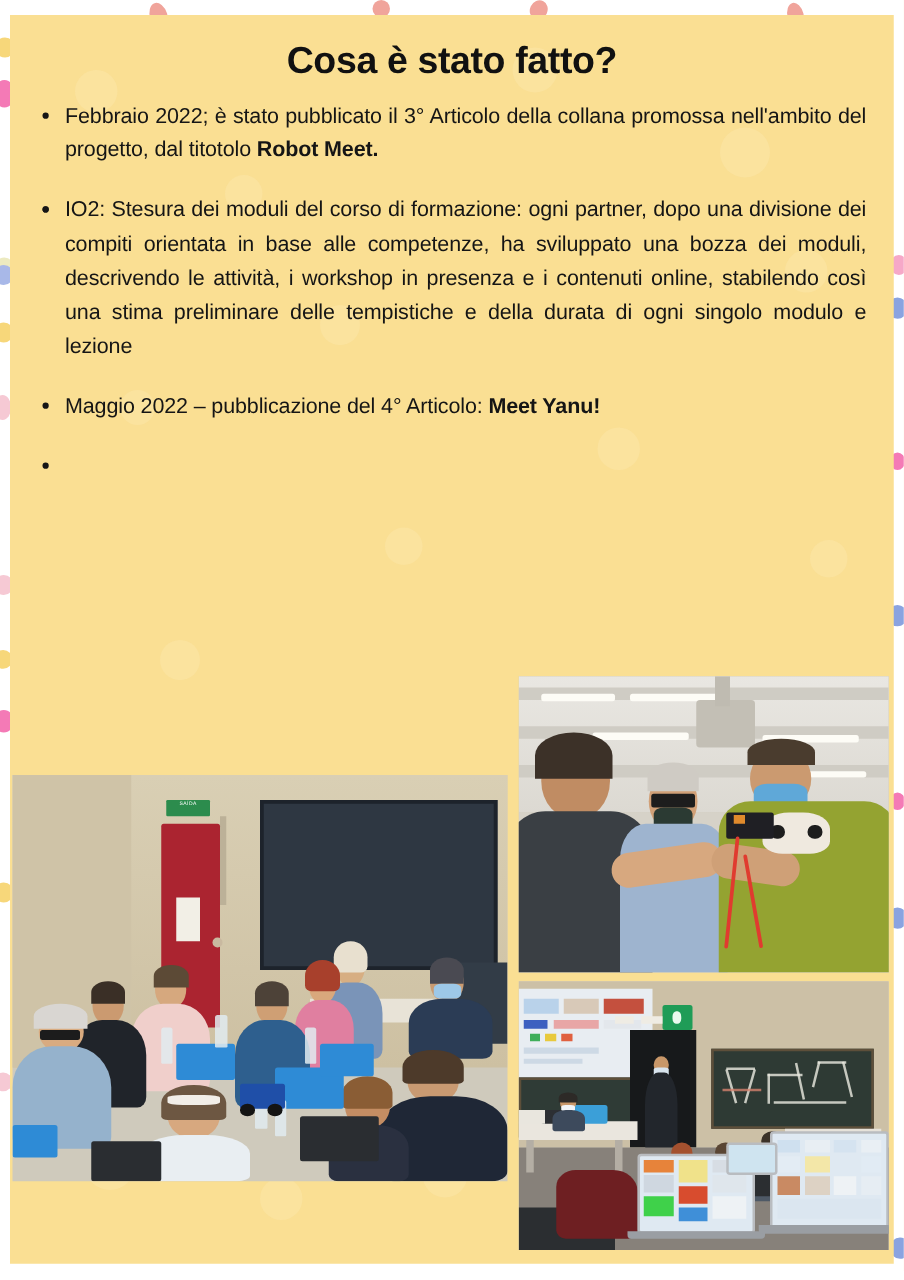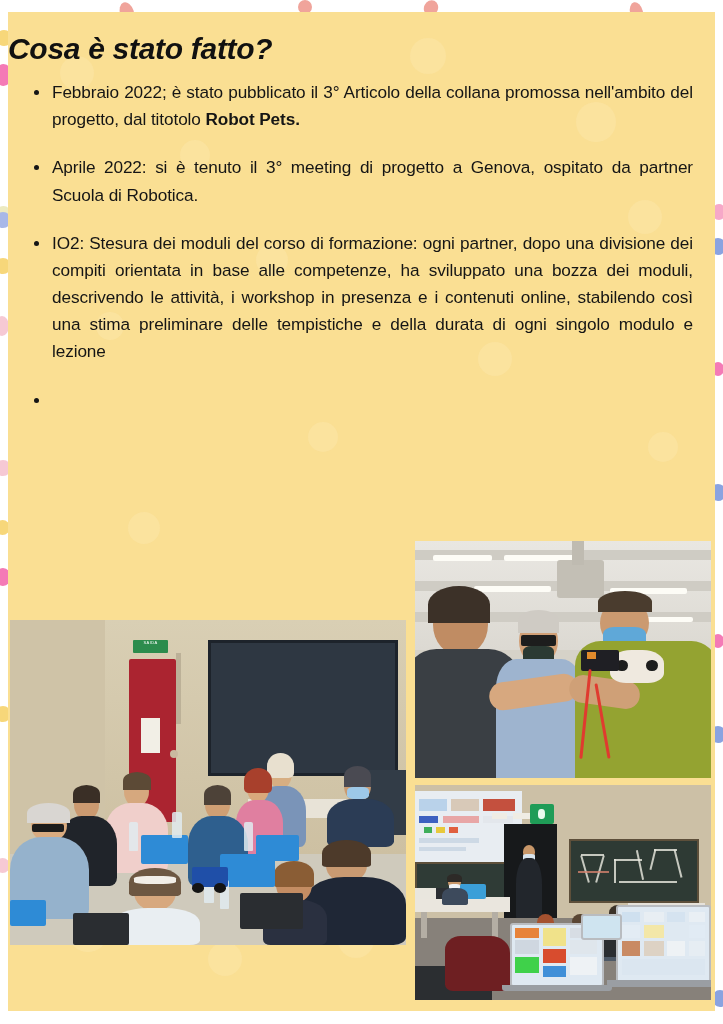--- a/index.html
+++ b/index.html
@@ -46,29 +46,28 @@
     opacity: .55;
   }
 
   .panel-inner {
     position: relative;
     z-index: 3;
     height: 100%;
   }
 
   .title {
-    text-align: left;
+    text-align: center;
     font-size: 30px;
     font-weight: bold;
     color: #111111;
     letter-spacing: -0.3px;
     margin: 20px 0 0 0;
     padding: 0;
     line-height: 1.1;
-    font-style: italic;
   }
 
   .bullets {
     list-style: none;
     margin: 0;
     padding: 14px 22px 0 24px;
   }
   .bullet {
     position: relative;
     padding-left: 20px;
@@ -208,31 +207,34 @@
   <div class="panel-blotch" style="left:60px;top:900px;width:40px;height:40px;"></div>
   <div class="panel-blotch" style="left:200px;top:930px;width:34px;height:34px;"></div>
   <div class="panel-blotch" style="left:330px;top:910px;width:36px;height:36px;"></div>
 
   <div class="panel-inner">
     <h1 class="title">Cosa è stato fatto?</h1>
 
     <ul class="bullets">
 
       <li class="bullet">
-        <span class="bullet-marker"></span><span>Febbraio 2022; è stato pubblicato il 3° Articolo della collana promossa nell'ambito del progetto, dal titotolo </span><b>Robot Pets.</b>
+        <span class="bullet-marker"></span><span>Febbraio 2022; è stato pubblicato il 3° Articolo della collana promossa nell'ambito del progetto, dal titotolo </span><b>Robot Meet.</b>
       </li>
 
       <li class="bullet">
-        <span class="bullet-marker"></span><span>Aprile 2022: si è tenuto il 3° meeting di progetto a Genova, ospitato da partner Scuola di Robotica.</span>
+        <span class="bullet-marker"></span>
       </li>
 
       <li class="bullet">
         <span class="bullet-marker"></span><span>IO2: Stesura dei moduli del corso di formazione: ogni partner, dopo una divisione dei compiti orientata in base alle competenze, ha sviluppato una bozza dei moduli, descrivendo le attività, i workshop in presenza e i contenuti online, stabilendo così una stima preliminare delle tempistiche e della durata di ogni singolo modulo e lezione</span>
       </li>
 
+      <li class="bullet nojust">
+        <span class="bullet-marker"></span><span>Maggio 2022 – pubblicazione del 4° Articolo: </span><b>Meet Yanu!</b>
+      </li>
 
       <li class="bullet narrow">
         <span class="bullet-marker"></span>
       </li>
 
     </ul>
   </div>
 </div>
 
 <div class="photo" id="photo-meeting-classroom">

